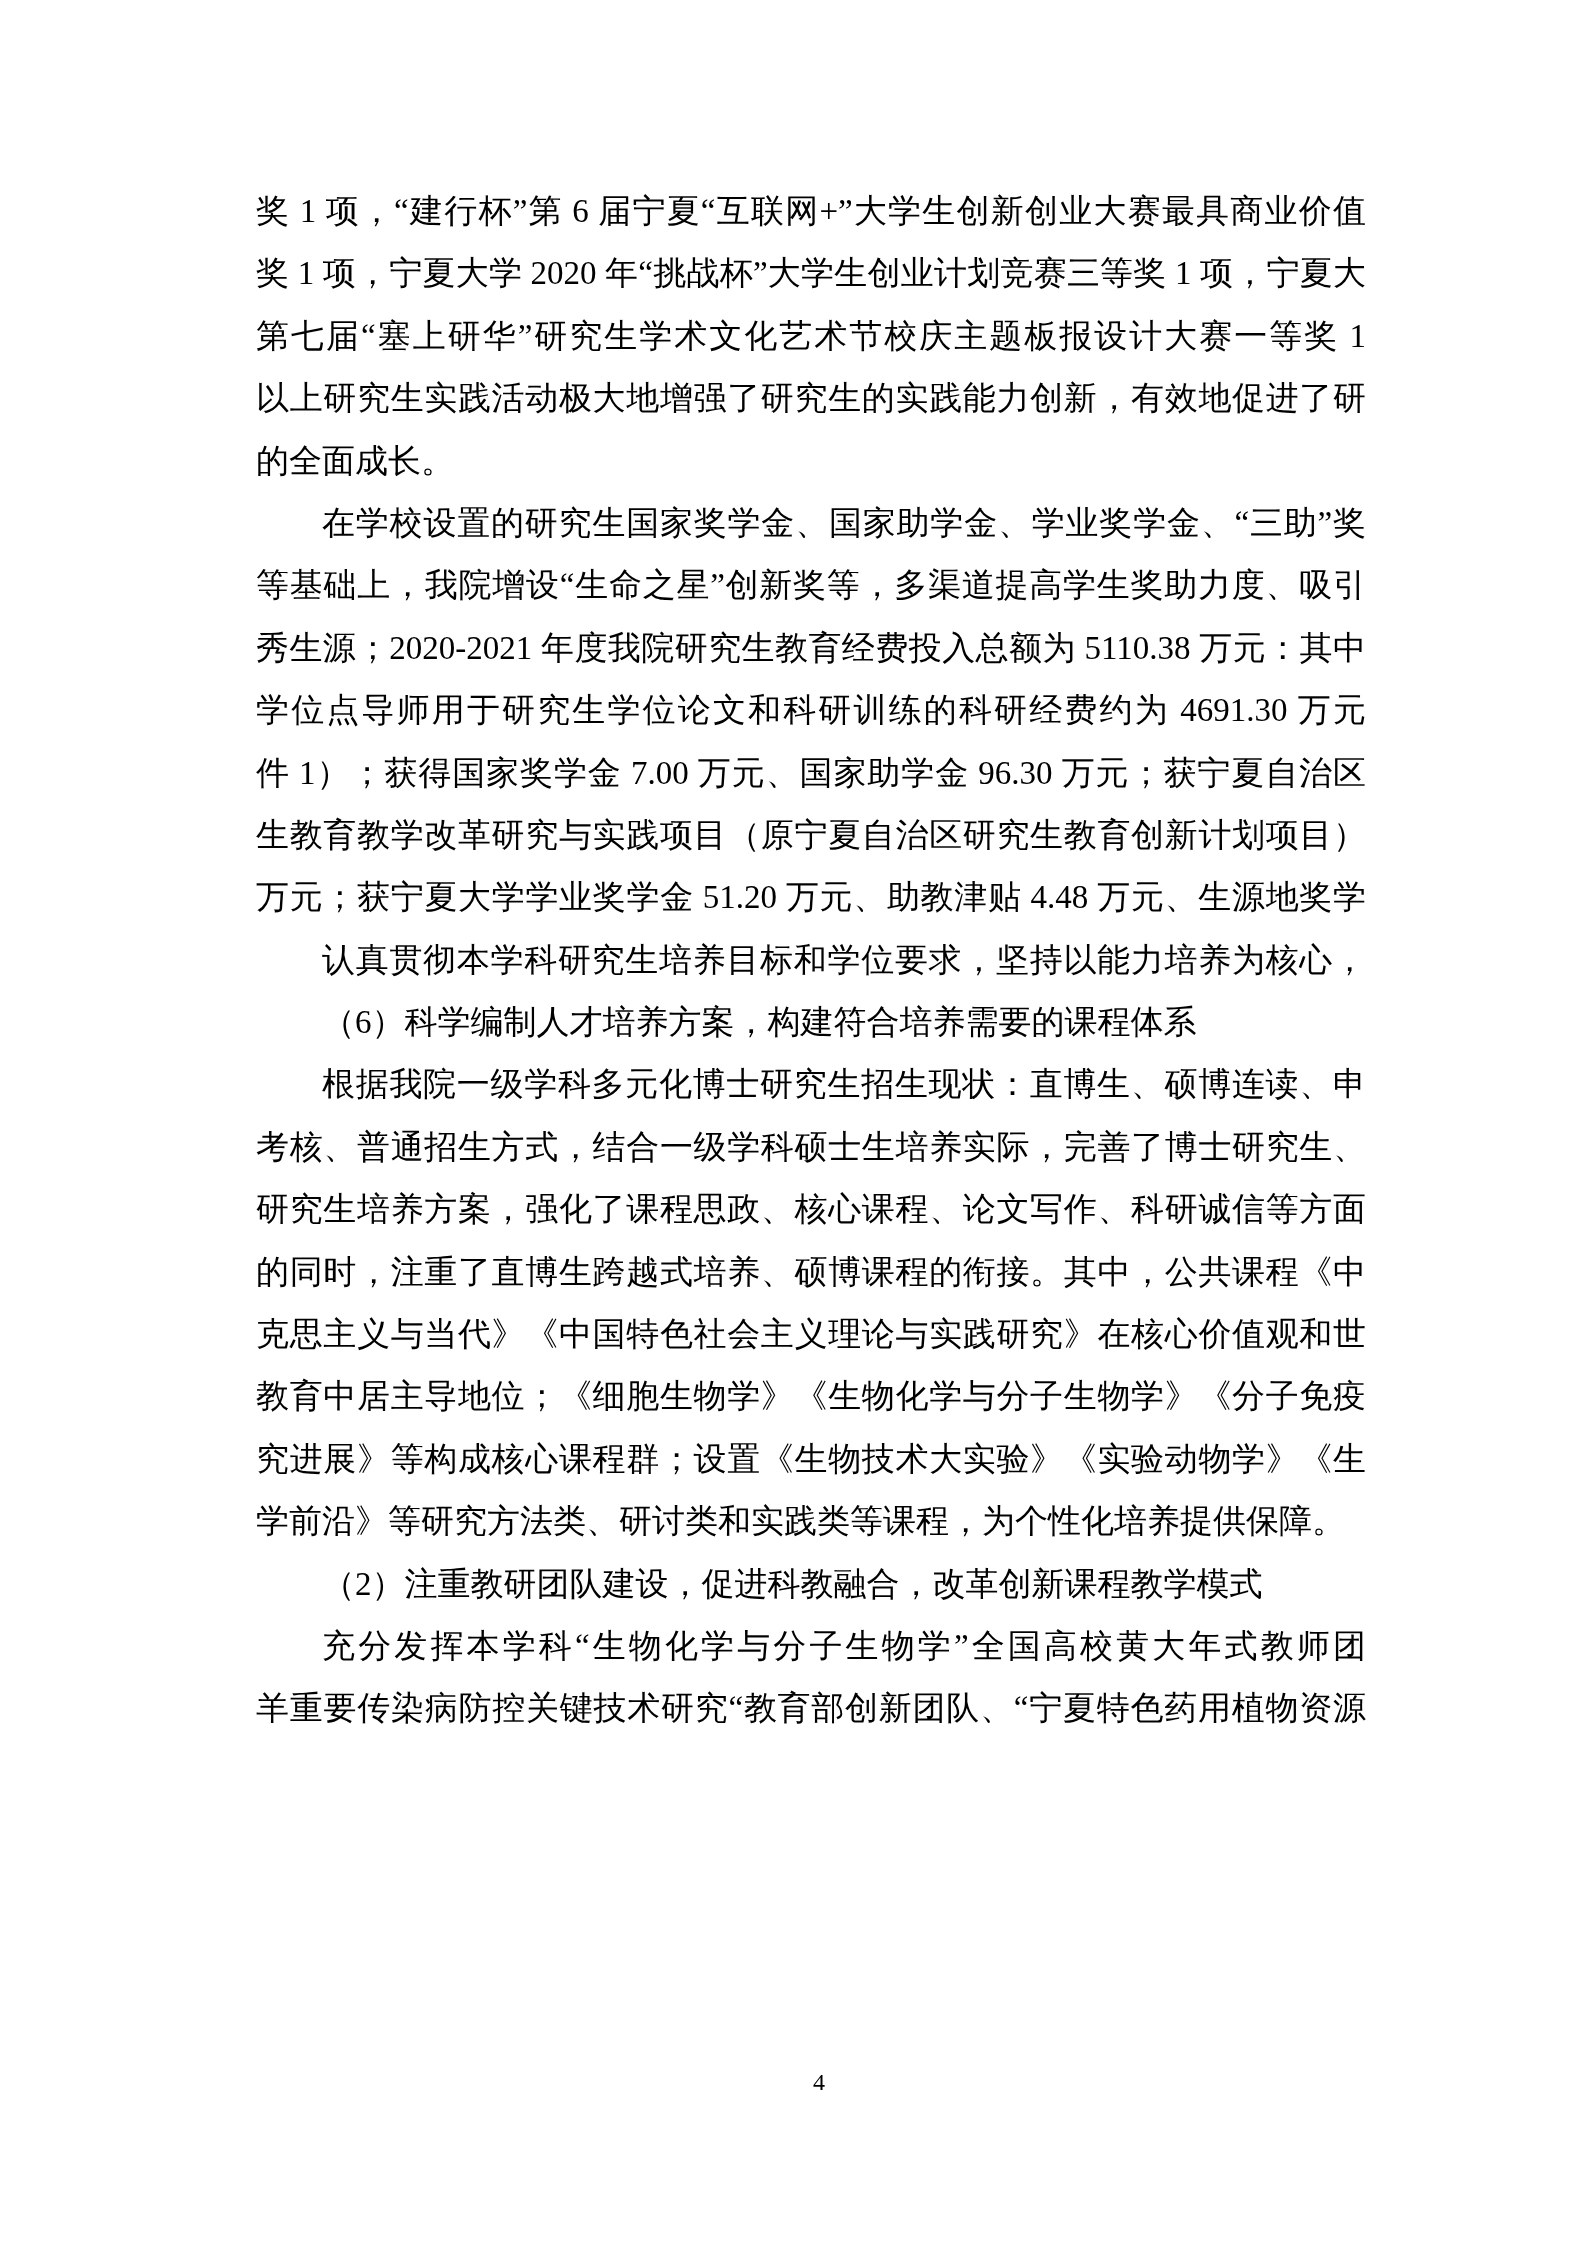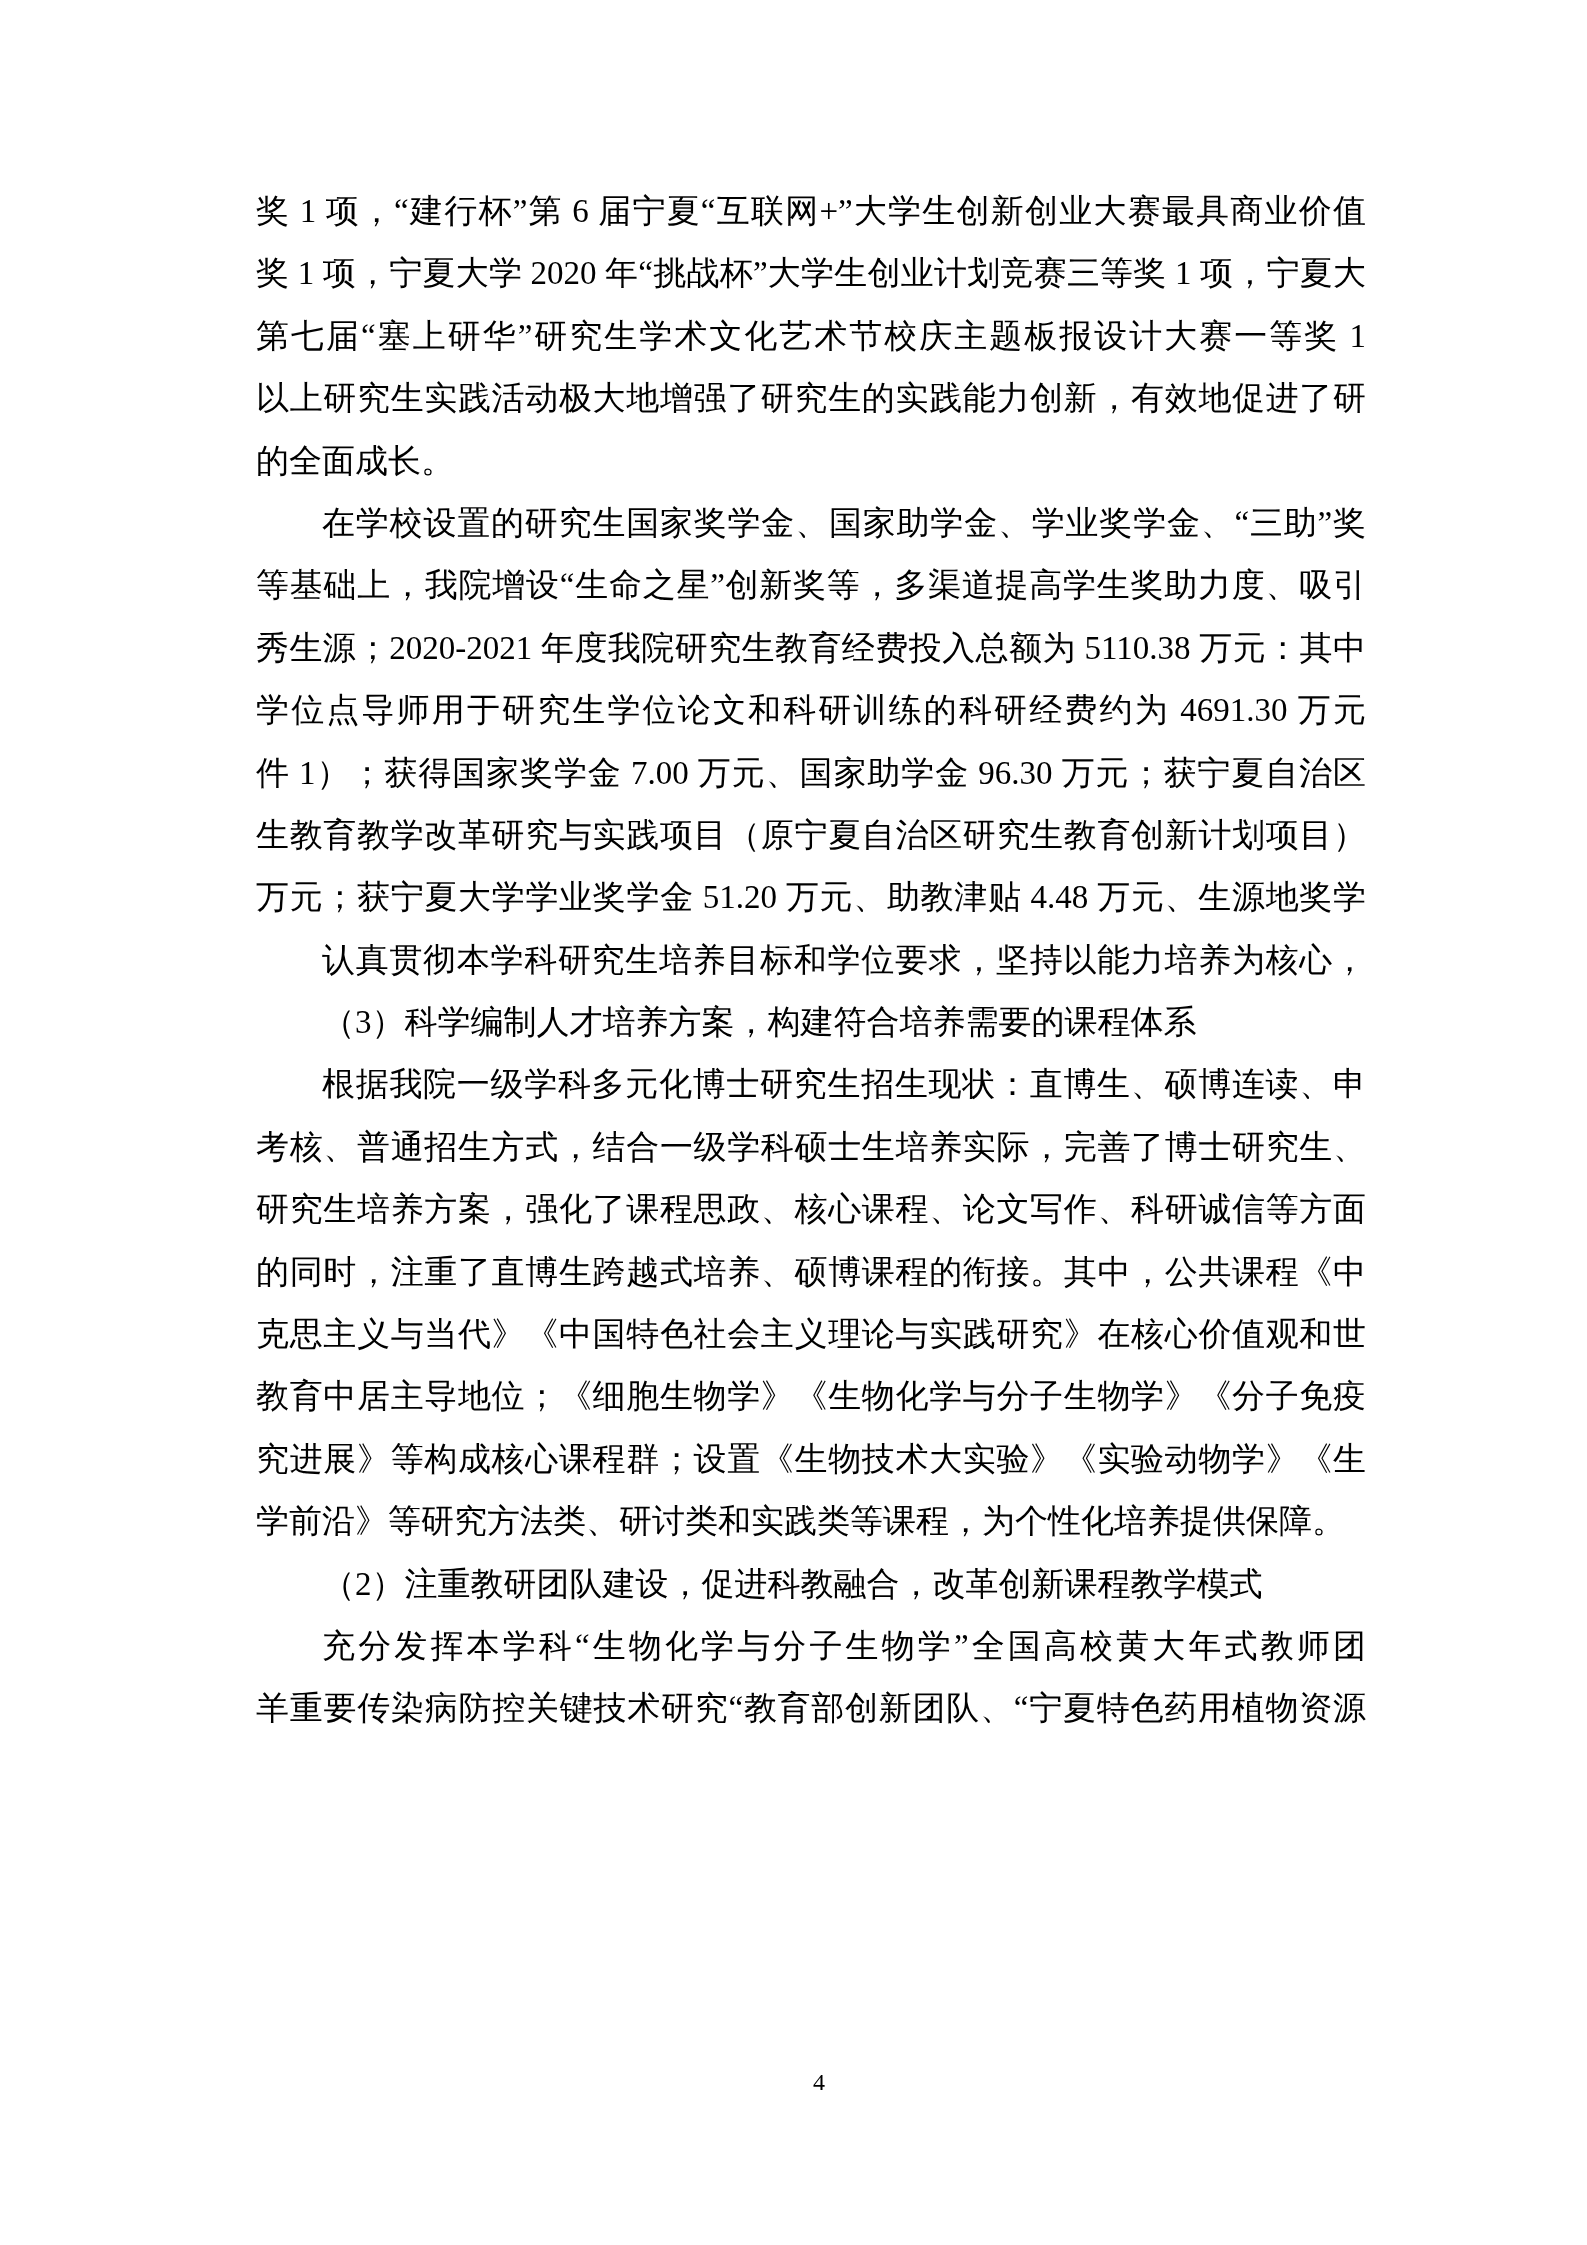--- a/index.html
+++ b/index.html
@@ -64,21 +64,21 @@
       <p class="line">以上研究生实践活动极大地增强了研究生的实践能力创新，有效地促进了研究生</p>
       <p class="line para-end">的全面成长。</p>
       <p class="line indent">在学校设置的研究生国家奖学金、国家助学金、学业奖学金、“三助”奖学金</p>
       <p class="line">等基础上，我院增设“生命之星”创新奖等，多渠道提高学生奖助力度、吸引优</p>
       <p class="line">秀生源；2020-2021 年度我院研究生教育经费投入总额为 5110.38 万元：其中各</p>
       <p class="line">学位点导师用于研究生学位论文和科研训练的科研经费约为 4691.30 万元（见附</p>
       <p class="line">件 1）；获得国家奖学金 7.00 万元、国家助学金 96.30 万元；获宁夏自治区研究</p>
       <p class="line">生教育教学改革研究与实践项目（原宁夏自治区研究生教育创新计划项目）6.00</p>
       <p class="line">万元；获宁夏大学学业奖学金 51.20 万元、助教津贴 4.48 万元、生源地奖学金</p>
       <p class="line indent">认真贯彻本学科研究生培养目标和学位要求，坚持以能力培养为核心，重视</p>
-      <p class="line indent para-end">（3）科学编制人才培养方案，构建符合培养需要的课程体系</p>
+      <p class="line indent para-end">（6）科学编制人才培养方案，构建符合培养需要的课程体系</p>
       <p class="line indent">根据我院一级学科多元化博士研究生招生现状：直博生、硕博连读、申请一</p>
       <p class="line">考核、普通招生方式，结合一级学科硕士生培养实际，完善了博士研究生、硕士</p>
       <p class="line">研究生培养方案，强化了课程思政、核心课程、论文写作、科研诚信等方面课程</p>
       <p class="line">的同时，注重了直博生跨越式培养、硕博课程的衔接。其中，公共课程《中国马</p>
       <p class="line">克思主义与当代》《中国特色社会主义理论与实践研究》在核心价值观和世界观</p>
       <p class="line">教育中居主导地位；《细胞生物学》《生物化学与分子生物学》《分子免疫学研</p>
       <p class="line">究进展》等构成核心课程群；设置《生物技术大实验》《实验动物学》《生命科</p>
       <p class="line para-end">学前沿》等研究方法类、研讨类和实践类等课程，为个性化培养提供保障。</p>
       <p class="line indent para-end">（2）注重教研团队建设，促进科教融合，改革创新课程教学模式</p>
       <p class="line indent">充分发挥本学科“生物化学与分子生物学”全国高校黄大年式教师团队、“牛、</p>

